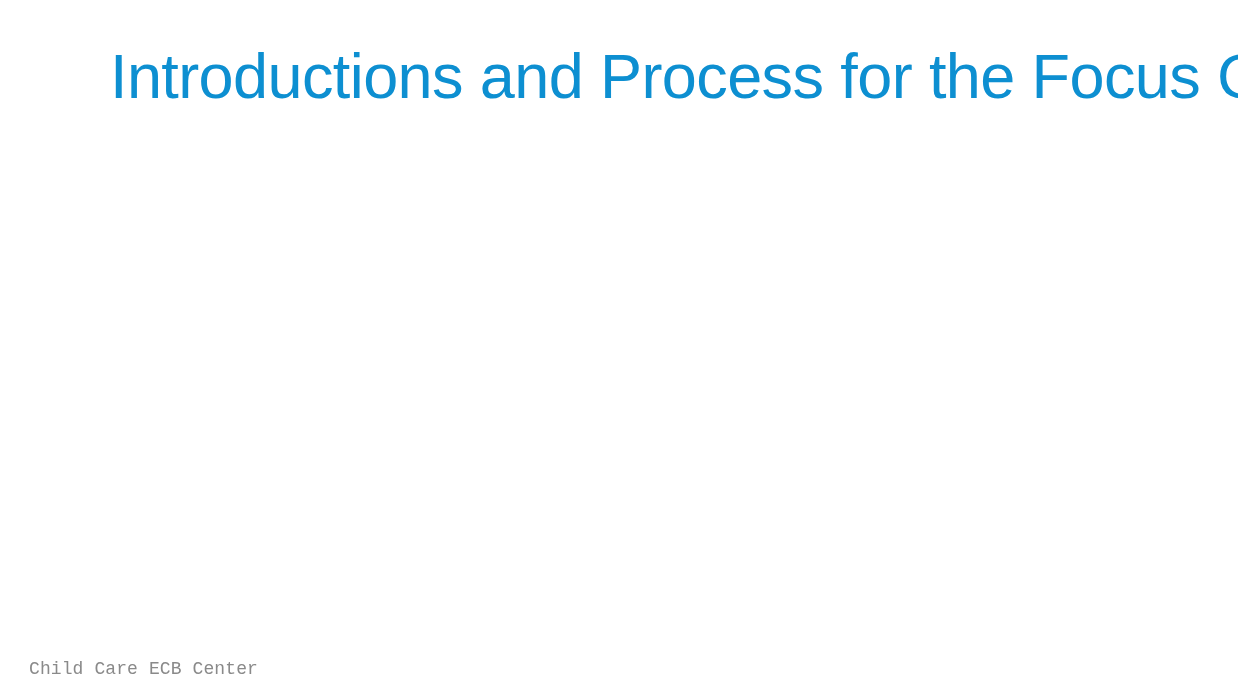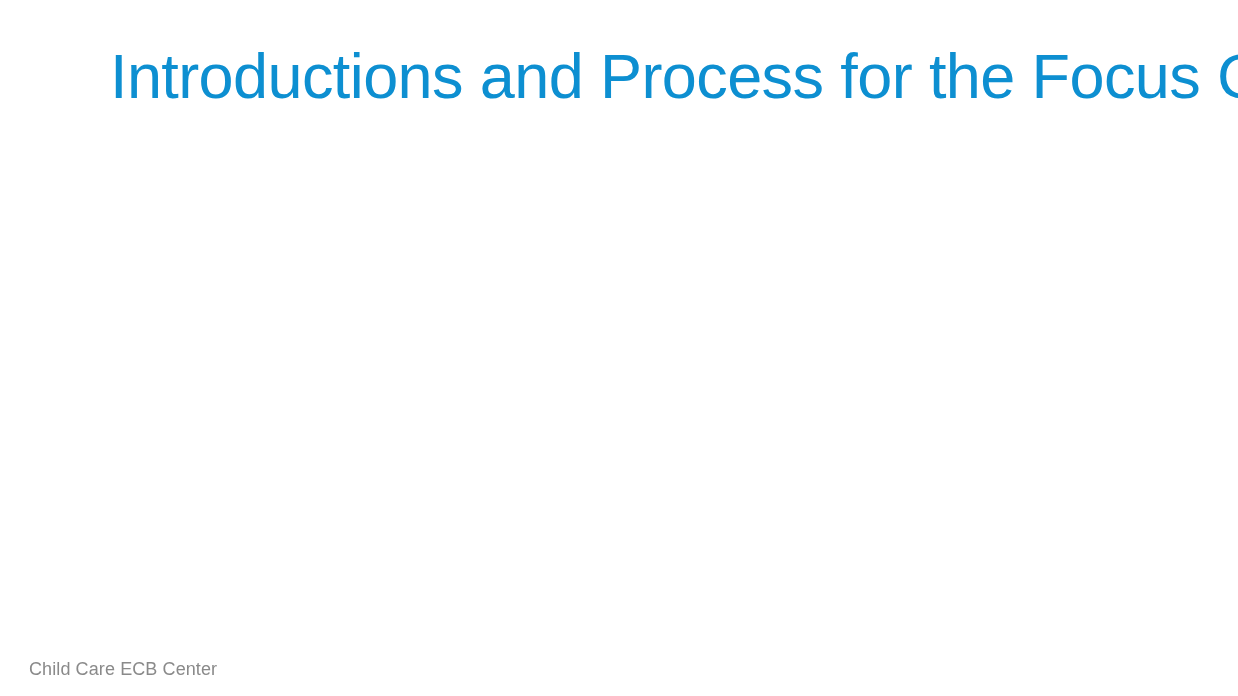--- a/index.html
+++ b/index.html
@@ -58,21 +58,21 @@
   .slide-footer {
     position: absolute;
     left: 29px;
     top: 657px;
     height: 24px;
     display: flex;
     align-items: center;
   }
 
   .slide-footer-text {
-    font-family: Liberation Sans, sans-serif;
+    font-family: Liberation Mono, monospace;
     font-size: 18px;
     font-weight: 400;
     line-height: 24px;
     letter-spacing: 0.1px;
     color: #8a8a8a;
     white-space: nowrap;
   }
 </style>
 </head>
 <body>

